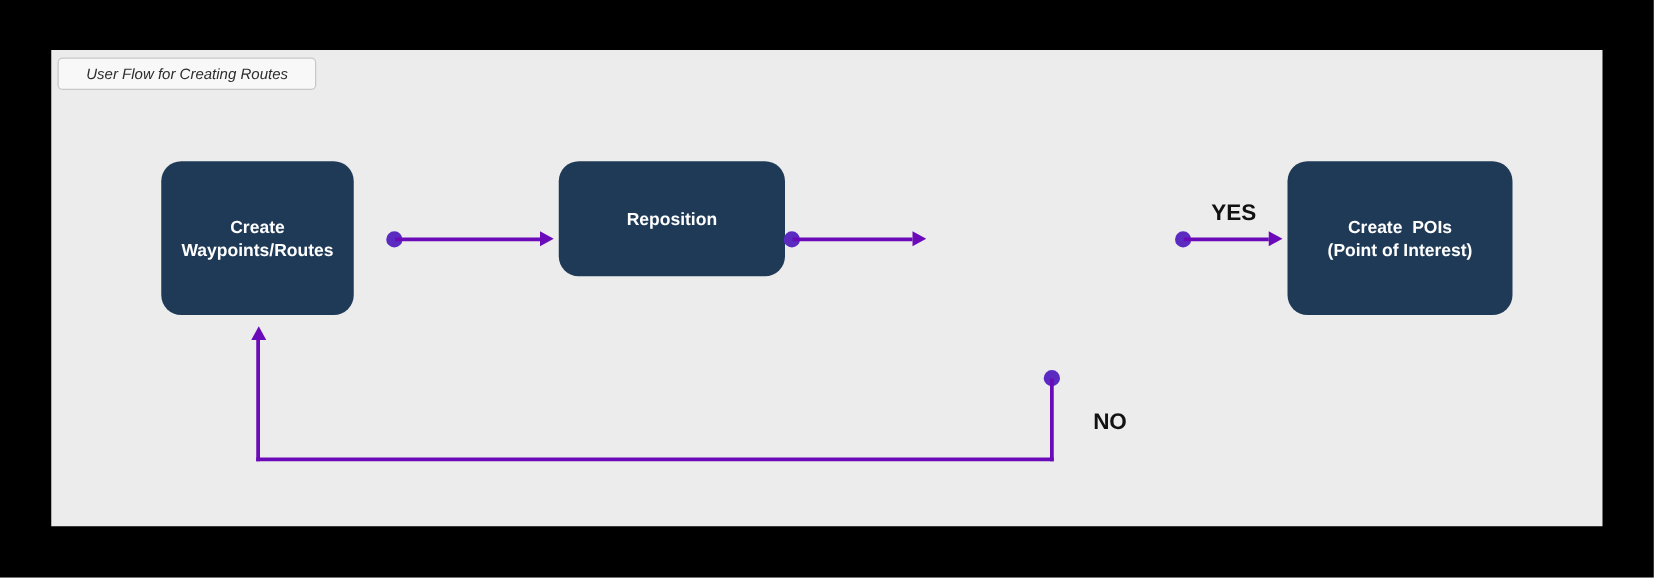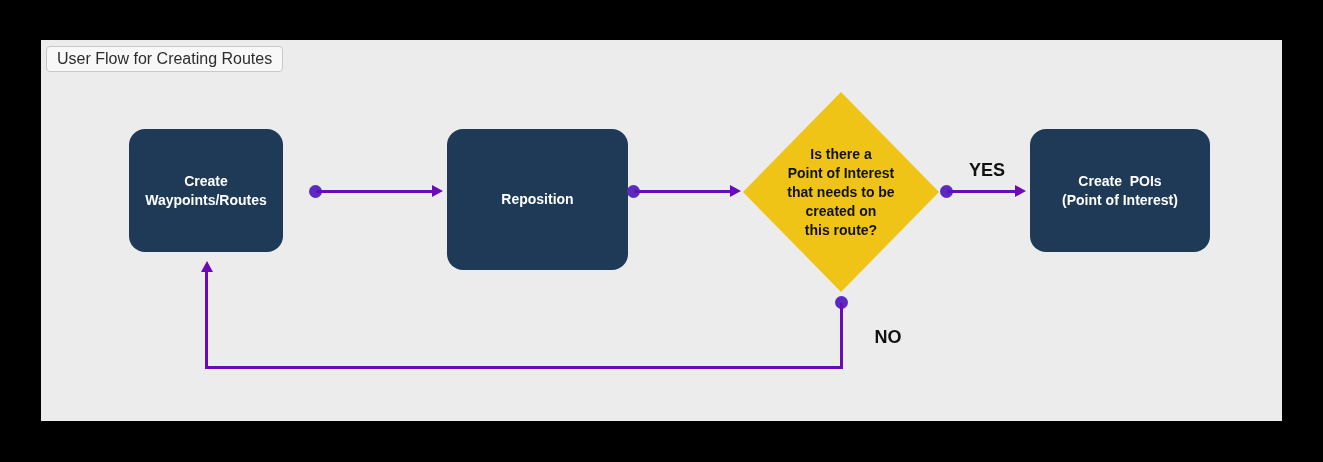--- a/index.html
+++ b/index.html
@@ -11,40 +11,41 @@
     font-family: "Liberation Sans", sans-serif;
     overflow: hidden;
   }
   .canvas {
     position: absolute; left: 41px; top: 40px;
     width: 1241px; height: 381px;
     background: var(--canvas-bg, #ECECEC);
   }
   .title-chip {
     position: absolute; left: 5px; top: 6px;
-    padding: 5px 10px;
-    font-size: 16px; line-height: 14px;
+    padding: 5px 22px;
+    font-size: 12px; line-height: 14px;
     color: #2D2D2D;
     background: #F8F8F8;
     border: 1px solid #C8C8C8;
     border-radius: 4px;
     white-space: nowrap;
+    font-style: italic;
   }
   .node {
     position: absolute;
     background: var(--node-fill, #1F3A57);
     color: var(--node-text, #FFFFFF);
     border-radius: 16px;
     display: flex; align-items: center; justify-content: center;
     text-align: center;
     font-weight: 700; font-size: 14px; line-height: 19px;
   }
   .node .node-label { white-space: pre-wrap; }
   #node-create-waypoints { left: 88px;  top: 89px; width: 154px; height: 123px; }
-  #node-reposition       { left: 406px; top: 89px; width: 181px; height: 141px; }
+  #node-reposition       { left: 406px; top: 89px; width: 181px; height: 92px; }
   #node-create-pois      { left: 989px; top: 89px; width: 180px; height: 123px; }
   .decision {
     position: absolute; left: 702px; top: 52px;
     width: 196px; height: 200px;
     background: var(--decision-fill, #F0C417);
     clip-path: polygon(50% 0, 100% 50%, 50% 100%, 0 50%);
     display: flex; align-items: center; justify-content: center;
     text-align: center;
     font-weight: 700; font-size: 14px; line-height: 19px;
     color: var(--decision-text, #111111);
@@ -105,27 +106,20 @@
 
   <div class="node" id="node-create-waypoints">
     <span class="node-label">Create
 Waypoints/Routes</span>
   </div>
 
   <div class="node" id="node-reposition">
     <span class="node-label">Reposition</span>
   </div>
 
-  <div class="decision">
-    <span class="node-label">Is there a
-Point of Interest
-that needs to be
-created on
-this route?</span>
-  </div>
 
   <div class="node" id="node-create-pois">
     <span class="node-label">Create  POIs
 (Point of Interest)</span>
   </div>
 
   <span class="dot" id="edge1-dot"></span>
   <span class="h-line" id="edge1-line"></span>
   <span class="arrow-right" id="edge1-arrow"></span>
 

